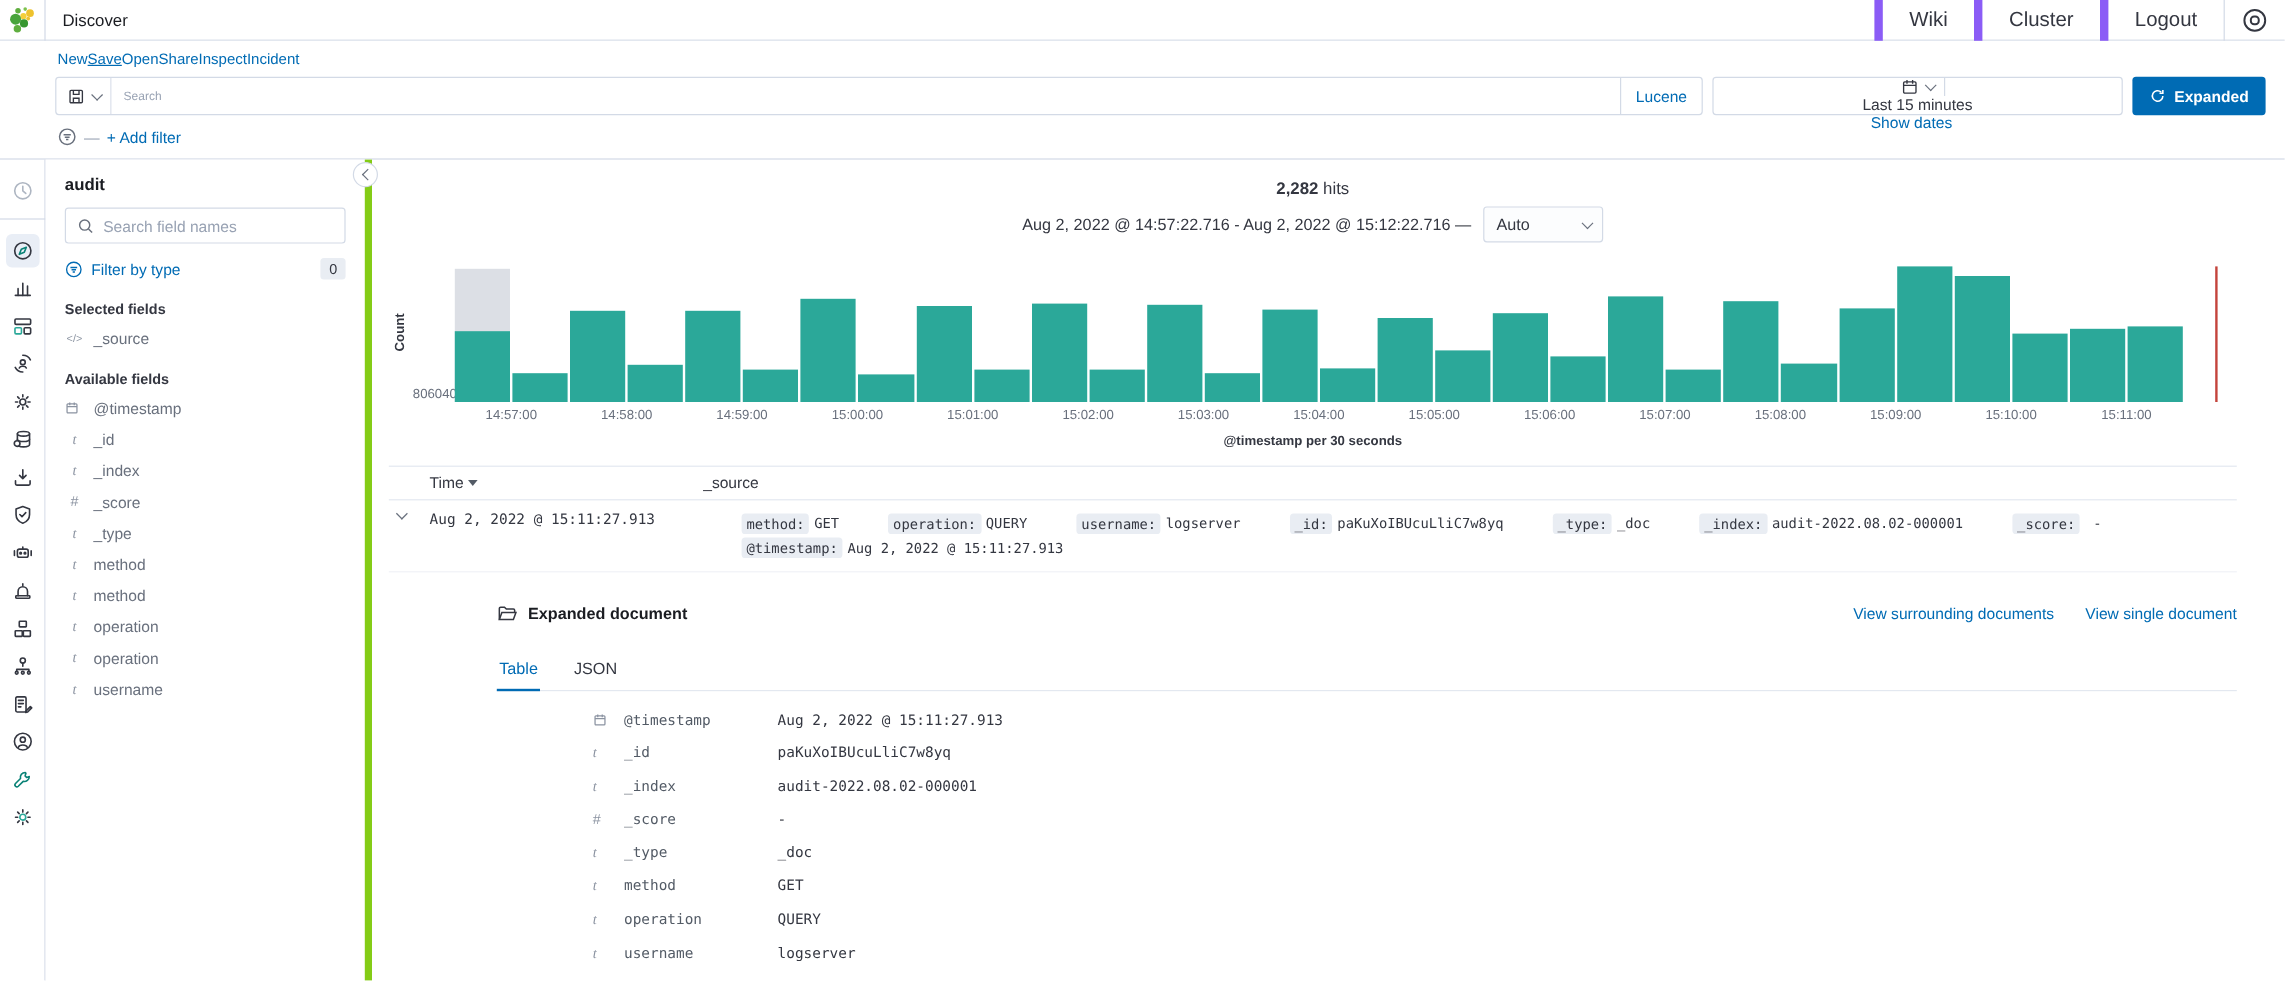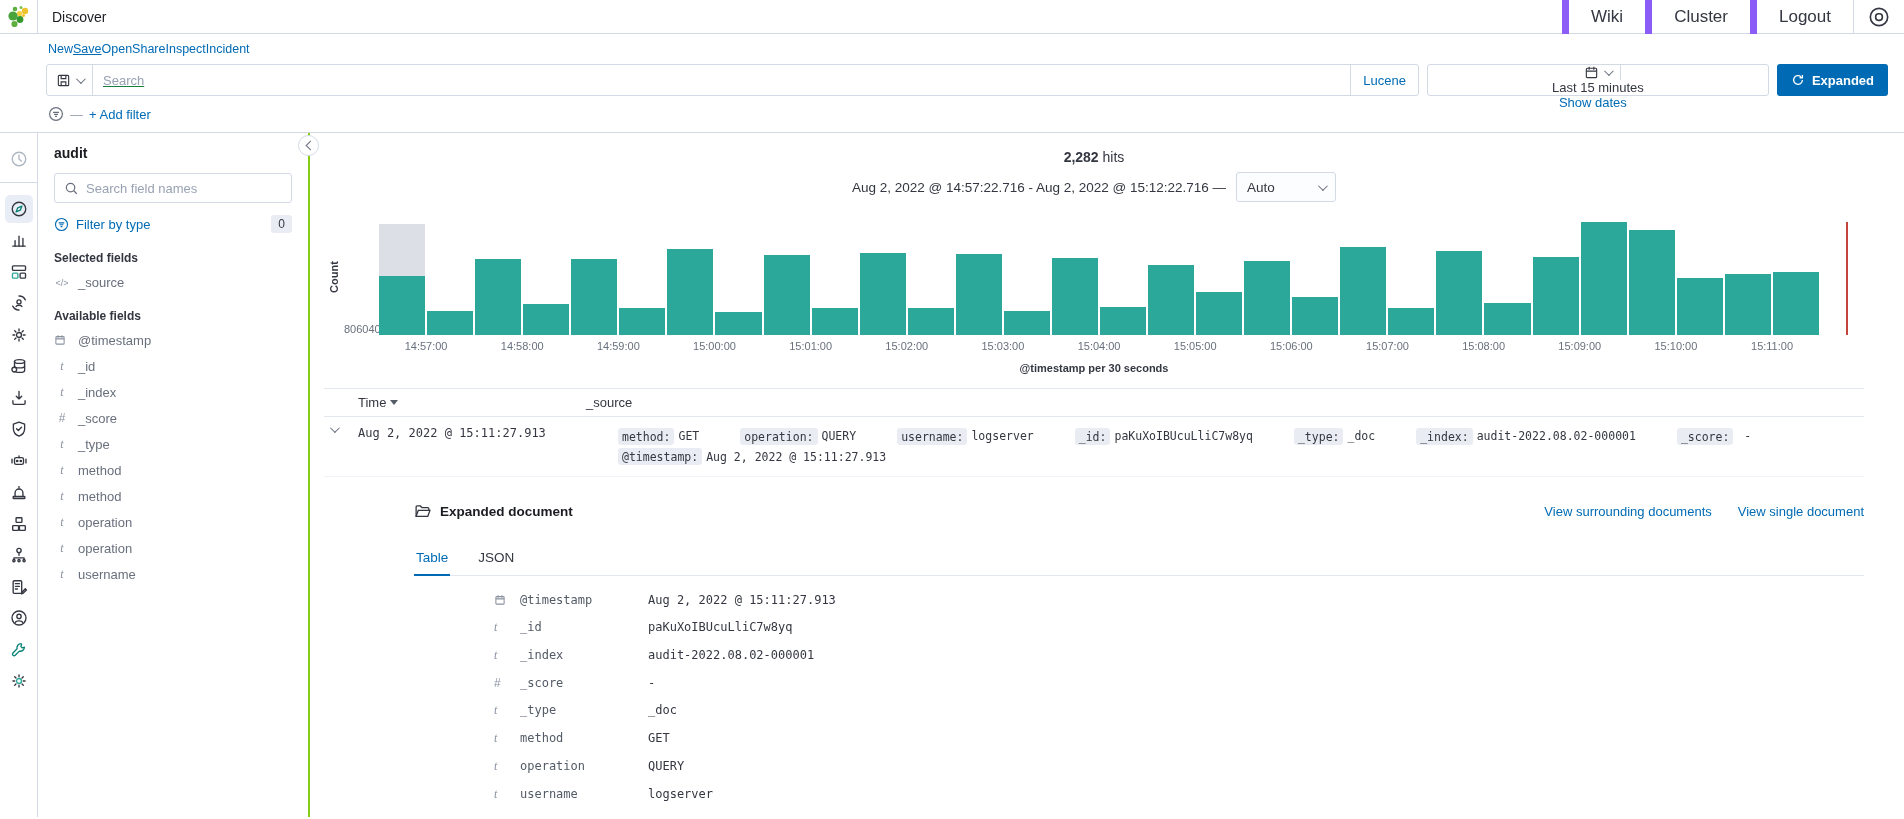--- a/index.html
+++ b/index.html
@@ -18,21 +18,21 @@
   .user-btn { display:flex; align-items:center; padding:0 14px; border-left:1px solid #d3dae6; }
 
   
   .toolbar { border-bottom:1px solid #d3dae6; padding-left:46px; background:#fff; }
   .menu-row { display:flex; padding:8px 0 6px 2px; }
   .menu-row span { color:#006BB4; font-size:12.5px; cursor:pointer; }
   .menu-row span.active { text-decoration:underline; }
   .search-row { display:flex; align-items:center; padding:2px 16px 8px 0; gap:8px; }
   .query-bar { flex:1; display:flex; align-items:center; height:32px; border:1px solid #d3dae6; border-radius:3px; background:#fff; }
   .saved-q { display:flex; align-items:center; gap:5px; padding:0 9px; height:100%; border-right:1px solid #d3dae6; cursor:pointer; }
-  .query-input { flex:1; border:none; outline:none; height:100%; padding:0 10px; font-size:13px; color:#15803d;text-decoration:underline; }
+  .query-input { flex:1; border:none; outline:none; height:100%; padding:0 10px; font-size:10px; color:#15803d; }
   .query-input::placeholder { color:#98a2b3; }
   .lang-switch { padding:0 12px; color:#006BB4; border-left:1px solid #d3dae6; height:100%; display:flex; align-items:center; cursor:pointer; font-size:13px; }
   .date-picker { width:342px; height:32px; border:1px solid #d3dae6; border-radius:3px; display:flex; align-items:center; background:#fff;flex-direction:column; }
   .cal-btn { display:flex; align-items:center; gap:5px; padding:0 9px; height:100%; border-right:1px solid #d3dae6; cursor:pointer; }
   .time-range-text { padding:0 10px; color:#343741; font-size:13px; flex:1; }
   .show-dates { color:#006BB4; padding-right:10px; cursor:pointer; font-size:13px; white-space:nowrap; }
   .refresh-btn { height:32px; min-width:92px; background:#006BB4; color:#fff; border:none; border-radius:3px;
     font-size:13px; font-weight:bold; display:flex; align-items:center; gap:7px; padding:0 14px; cursor:pointer;
     font-family:inherit; }
   .filter-row { display:flex; align-items:center; gap:6px; padding:2px 0 10px 2px; }
@@ -40,21 +40,21 @@
   .add-filter { color:#006BB4; font-size:13px; cursor:pointer; }
 
   
   .page { display:flex; height:684px; }
   .rail { width:38px; border-right:1px solid #d3dae6; display:flex; flex-direction:column; align-items:center; padding-top:8px; }
   .rail-btn { width:28px; height:28px; display:flex; align-items:center; justify-content:center; border-radius:5px; margin:3.5px 0; color:#343741; cursor:pointer; }
   .rail-btn.active { background:#e9eef6; }
   .rail-btn.disabled { color:#aeb6c2; }
   .rail-div { width:38px; border-top:1px solid #d3dae6; margin:6px 0 8px; }
 
-  .fields { width:272px; border-right:2px solid #84cc16; padding:12px 16px 0 16px; position:relative; background:#fff; }
+  .fields { width:272px; border-right:6px solid #84cc16; padding:12px 16px 0 16px; position:relative; background:#fff; }
   .collapse-btn { position:absolute; right:-11px; top:2px; width:21px; height:21px; border-radius:50%; background:#fff;
     border:1px solid #d3dae6; display:flex; align-items:center; justify-content:center; cursor:pointer; z-index:5; }
   .index-title { font-size:14px; font-weight:bold; color:#1a1c21; margin-bottom:12px; }
   .field-search { display:flex; align-items:center; gap:7px; border:1px solid #d3dae6; border-radius:3px; height:30px; padding:0 9px; background:#fff; }
   .field-search input { border:none; outline:none; flex:1; font-size:13px; color:#343741; font-family:inherit; }
   .field-search input::placeholder { color:#98a2b3; }
   .filter-type-row { display:flex; align-items:center; gap:7px; padding:12px 0 4px; }
   .filter-type { color:#006BB4; font-size:13px; cursor:pointer; flex:1; }
   .count-badge { background:#e9edf3; color:#343741; border-radius:3px; font-size:12px; padding:2px 7px; }
   .fgroup-title { font-size:12px; font-weight:bold; color:#343741; margin:14px 0 4px; }

